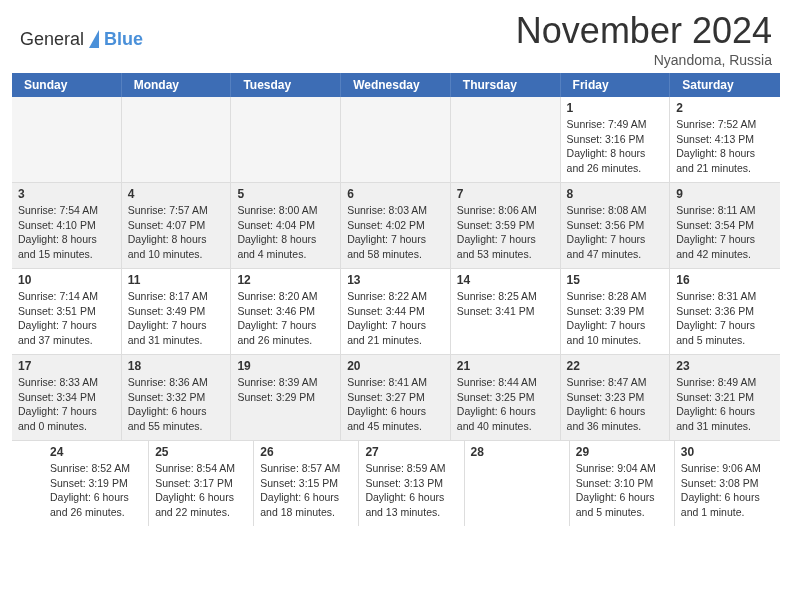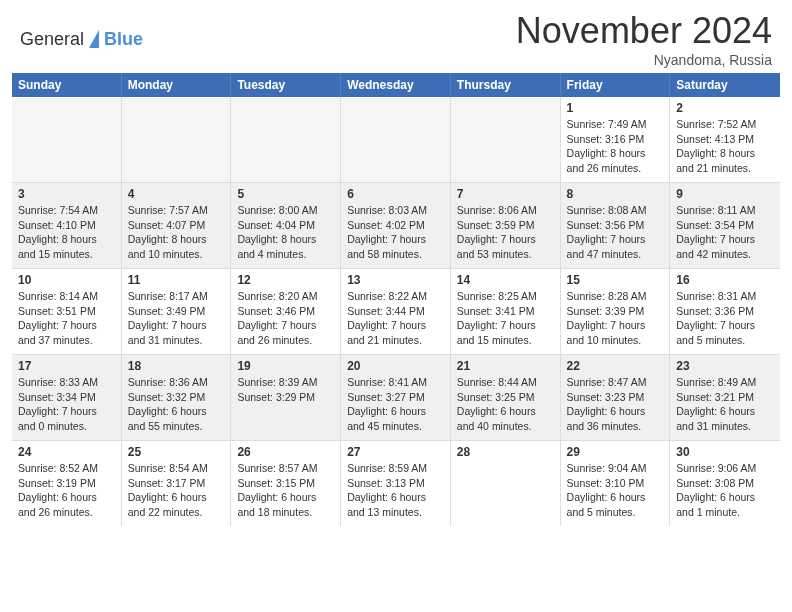--- a/index.html
+++ b/index.html
@@ -8,26 +8,26 @@
     .header { display: flex; justify-content: space-between; align-items: center; padding: 10px 20px 5px 20px; }
     .logo { display: flex; align-items: center; gap: 4px; }
     
     .title-section { text-align: right; }
     .month-title { font-size: 36px; color: #333; font-weight: normal; }
     .location { font-size: 14px; color: #555; }
     
     .calendar { padding: 0 12px 8px 12px; }
     
     .calendar-header { display: grid; grid-template-columns: repeat(7, 1fr); background: #3d6db5; }
-    .cal-header-cell { color: #fff; font-size: 12px; font-weight: bold; padding: 5px 6px; text-align: left; border-right: 1px solid #5580c0; }
+    .cal-header-cell { color: #fff; font-size: 12px; font-weight: bold; padding: 5px 12px; text-align: left; border-right: 1px solid #5580c0; }
     .cal-header-cell:last-child { border-right: none; }
     
     .calendar-body { display: flex; flex-direction: column; }
     .cal-row { display: grid; grid-template-columns: repeat(7, 1fr); border-bottom: 1px solid #ddd; }
-    .cal-row:last-child { border-bottom: none; }
+    .cal-row:last-child { border-bottom: none; margin-left: 32px; }
     
     .cal-cell { padding: 4px 6px; border-right: 1px solid #ddd; min-height: 85px; font-size: 10.5px; color: #333; vertical-align: top; background: #fff; }
     .cal-cell:last-child { border-right: none; }
     .cal-cell.empty { background: #f5f5f5; }
     .cal-cell.shaded { background: #f0f0f0; }
     
     .day-num { font-weight: bold; font-size: 12px; margin-bottom: 2px; }
     .day-info { line-height: 1.4; font-size: 10.5px; }
   </style>
 </head>
@@ -99,37 +99,37 @@
             <div class="day-info"><span>Sunrise: 8:08 AM</span><br><span>Sunset: 3:56 PM</span><br><span>Daylight: 7 hours and 47 minutes.</span></div>
           </div>
           <div class="cal-cell shaded">
             <div class="day-num">9</div>
             <div class="day-info"><span>Sunrise: 8:11 AM</span><br><span>Sunset: 3:54 PM</span><br><span>Daylight: 7 hours and 42 minutes.</span></div>
           </div>
         </div>
         <div class="cal-row">
           <div class="cal-cell">
             <div class="day-num">10</div>
-            <div class="day-info"><span>Sunrise: 8:14 AM</span><br><span>Sunset: 3:51 PM</span><br><span>Daylight: 7 hours and 37 minutes.</span></div>
+            <div class="day-info"><span>Sunrise: 7:14 AM</span><br><span>Sunset: 3:51 PM</span><br><span>Daylight: 7 hours and 37 minutes.</span></div>
           </div>
           <div class="cal-cell">
             <div class="day-num">11</div>
             <div class="day-info"><span>Sunrise: 8:17 AM</span><br><span>Sunset: 3:49 PM</span><br><span>Daylight: 7 hours and 31 minutes.</span></div>
           </div>
           <div class="cal-cell">
             <div class="day-num">12</div>
             <div class="day-info"><span>Sunrise: 8:20 AM</span><br><span>Sunset: 3:46 PM</span><br><span>Daylight: 7 hours and 26 minutes.</span></div>
           </div>
           <div class="cal-cell">
             <div class="day-num">13</div>
             <div class="day-info"><span>Sunrise: 8:22 AM</span><br><span>Sunset: 3:44 PM</span><br><span>Daylight: 7 hours and 21 minutes.</span></div>
           </div>
           <div class="cal-cell">
             <div class="day-num">14</div>
-            <div class="day-info"><span>Sunrise: 8:25 AM</span><br><span>Sunset: 3:41 PM</span><br><span>Daylight: 7 hours and 15 minutes.</span></div>
+            <div class="day-info"><span>Sunrise: 8:25 AM</span><br><span>Sunset: 3:41 PM</span><br></div>
           </div>
           <div class="cal-cell">
             <div class="day-num">15</div>
             <div class="day-info"><span>Sunrise: 8:28 AM</span><br><span>Sunset: 3:39 PM</span><br><span>Daylight: 7 hours and 10 minutes.</span></div>
           </div>
           <div class="cal-cell">
             <div class="day-num">16</div>
             <div class="day-info"><span>Sunrise: 8:31 AM</span><br><span>Sunset: 3:36 PM</span><br><span>Daylight: 7 hours and 5 minutes.</span></div>
           </div>
         </div>

